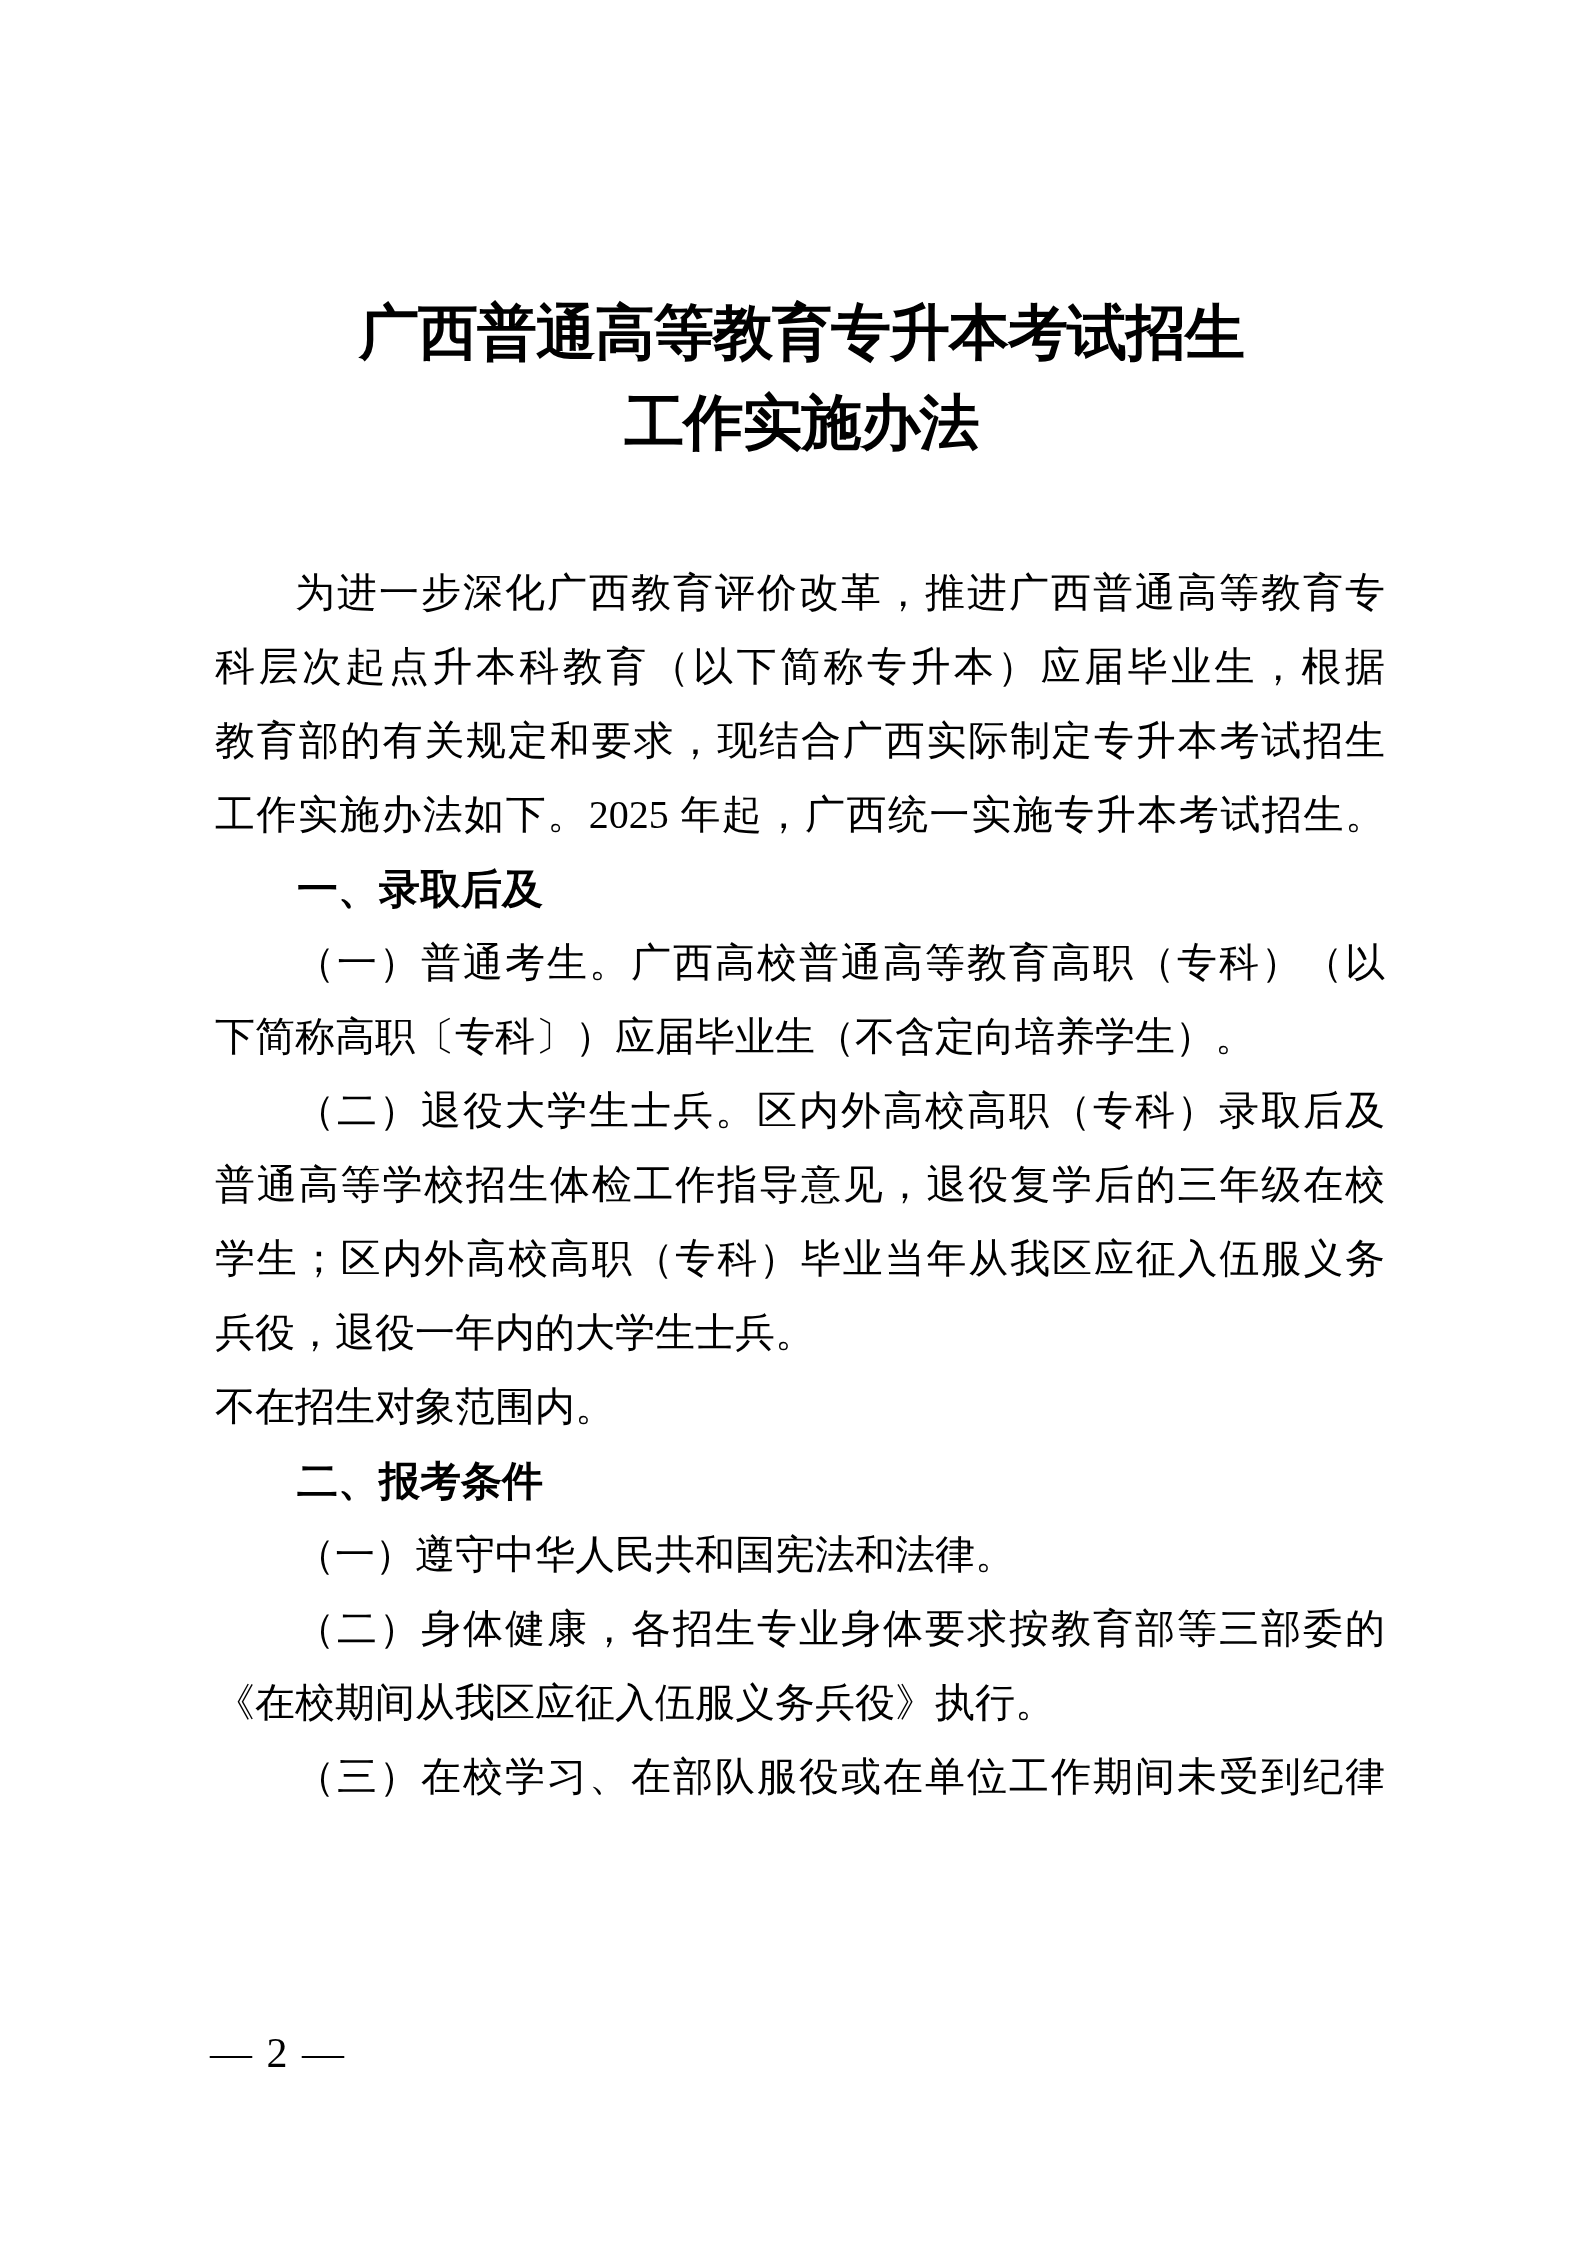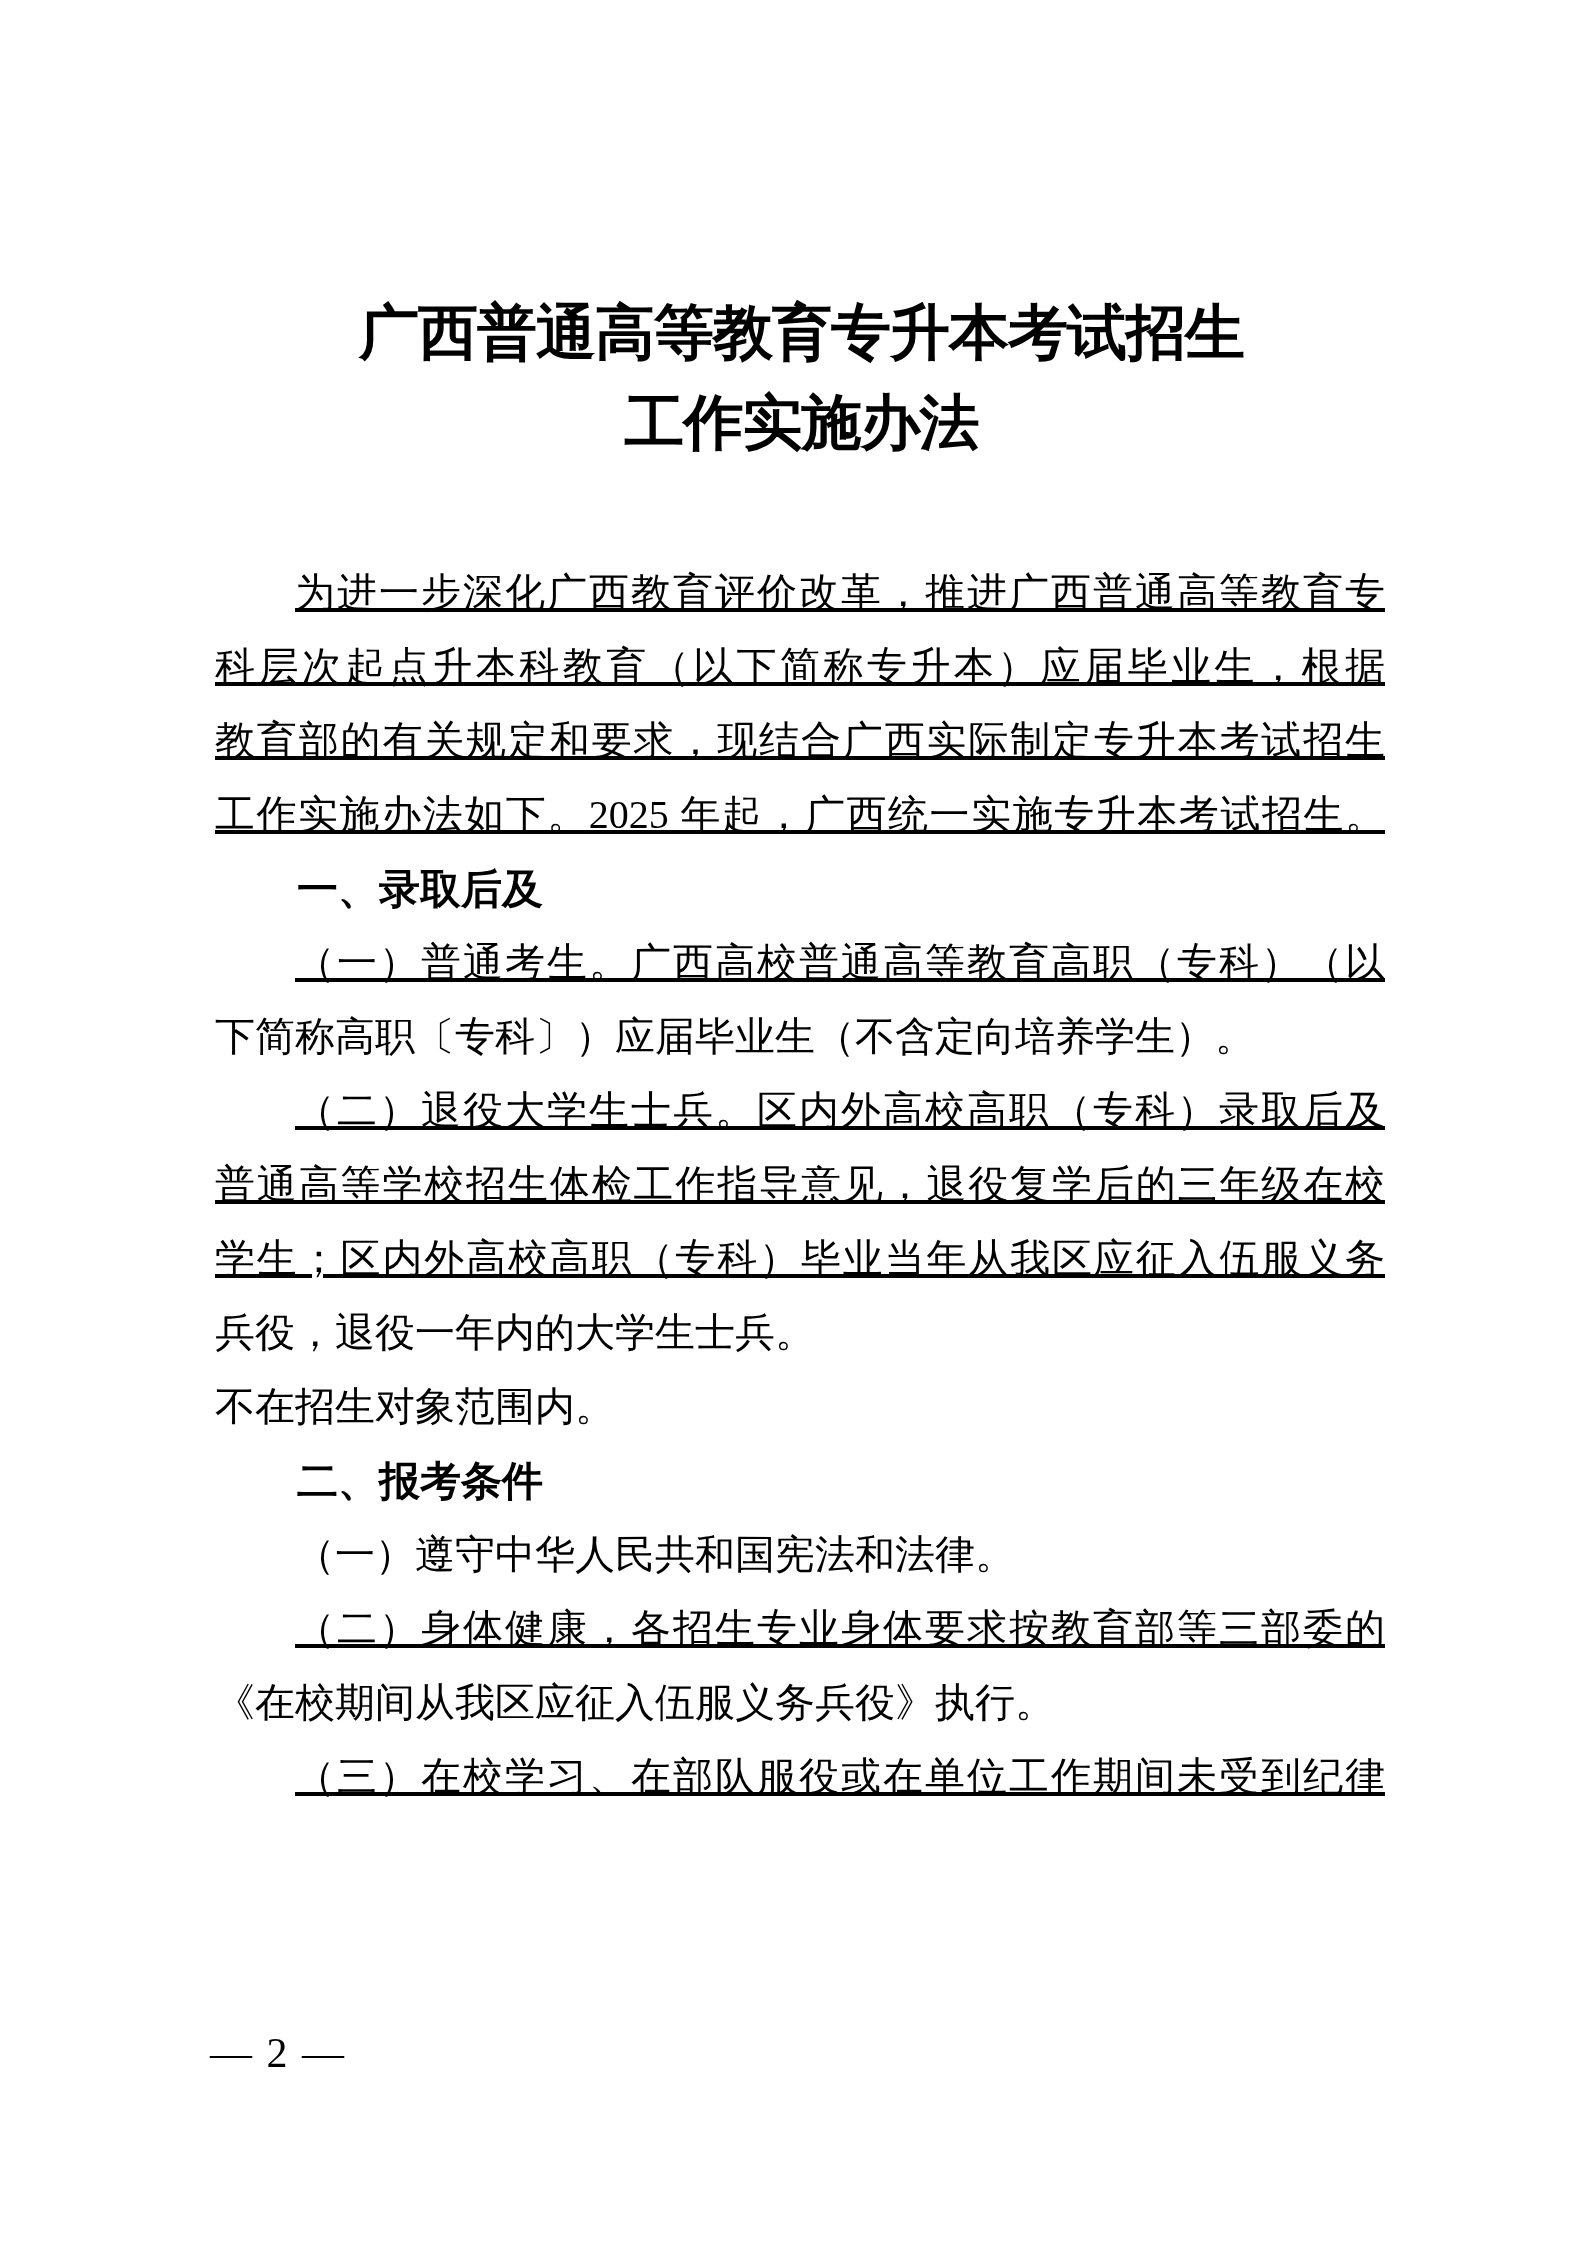--- a/index.html
+++ b/index.html
@@ -34,21 +34,20 @@
   }
   .line {
     height: 74px;
     line-height: 74px;
     white-space: nowrap;
     text-align: left;
   }
   .line.fill {
     text-align: justify;
     text-align-last: justify;
-    text-decoration: underline;
   }
   .line.indent { text-indent: 2em; }
   .line.heading {
     font-family: "Liberation Sans", "DejaVu Sans", sans-serif;
     font-weight: bold;
     font-size: 41px;
   }
   .page-footer {
     position: absolute;
     left: 210px;

